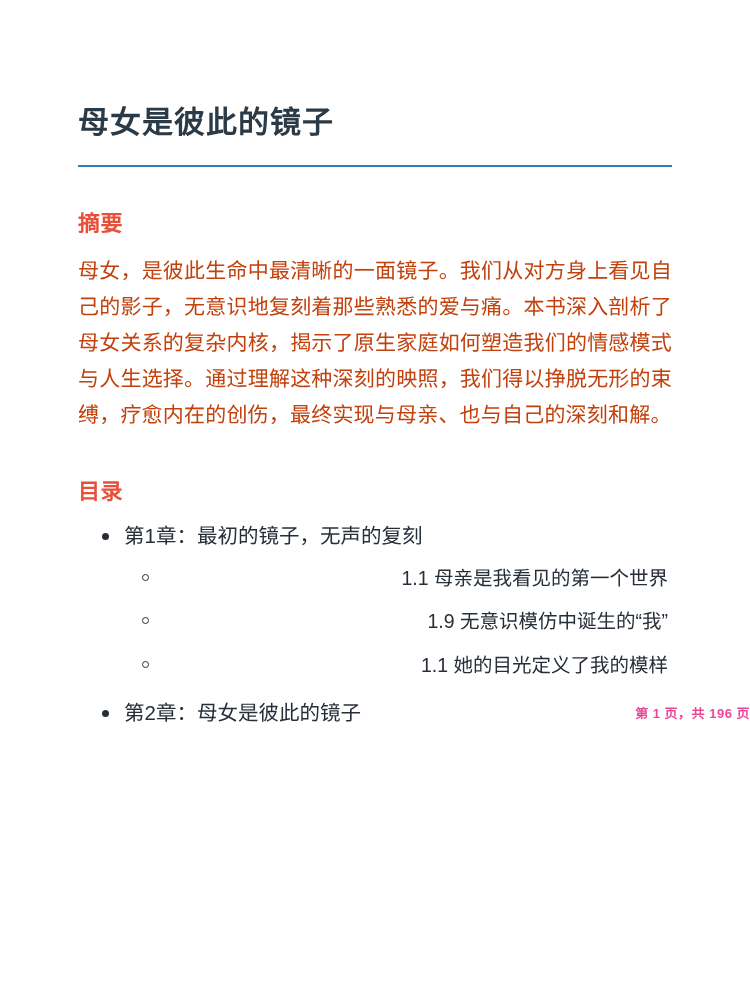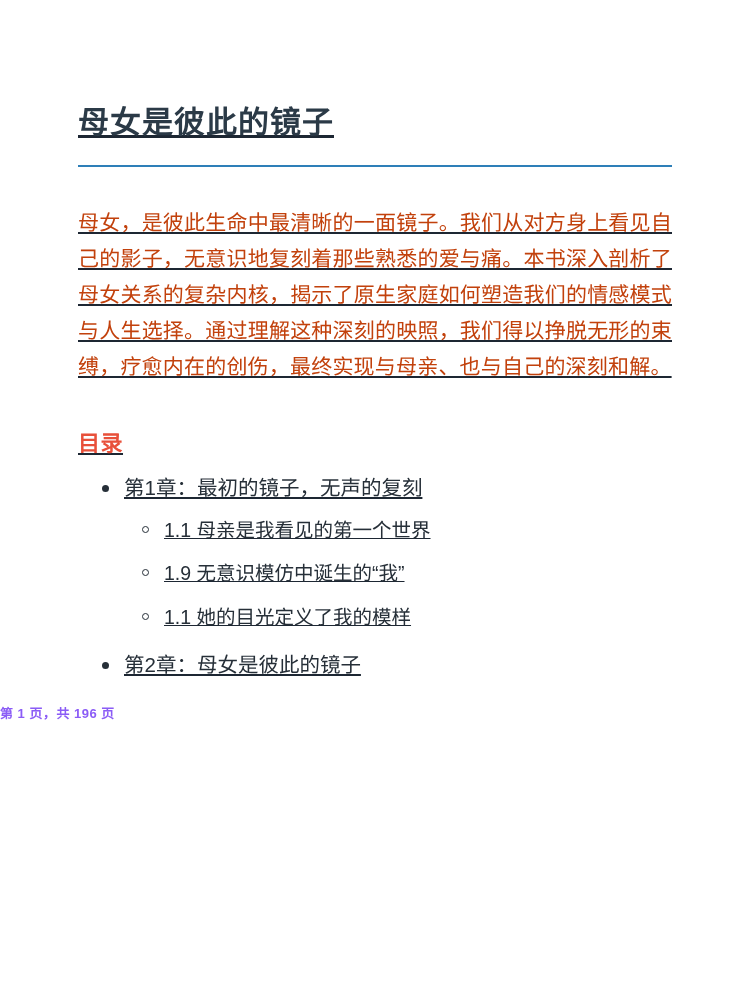--- a/index.html
+++ b/index.html
@@ -13,21 +13,20 @@
     font-family: "Liberation Sans", "DejaVu Sans", sans-serif;
     color: #1d2733;
     overflow: hidden;
   }
   .page {
     position: relative;
     width: 750px;
     height: 748px;
     box-sizing: border-box;
     padding: 104px 78px 0 78px;
-    text-decoration: underline;
   }
   .doc-title {
     font-size: 31px;
     font-weight: bold;
     color: #2b3a47;
     letter-spacing: 1px;
     margin: 0 0 22px 0;
     line-height: 1.25;
   }
   .title-rule {
@@ -83,53 +82,55 @@
     margin: 12px 0 18px 0;
     padding: 0;
   }
   ul.sub-list > li.sub-item {
     position: relative;
     padding-left: 40px;
     font-size: 19.5px;
     line-height: 1.5;
     color: #262f38;
     margin-bottom: 14px;
+    text-align: right;
   }
   ul.sub-list > li.sub-item::before {
     content: "";
     position: absolute;
     left: 18px;
     top: 10px;
     width: 7px;
     height: 7px;
     border-radius: 50%;
     border: 1.5px solid #262f38;
     background: transparent;
     box-sizing: border-box;
   }
   .footer {
     position: absolute;
     left: 0;
     right: 0;
     bottom: 26px;
-    text-align: left;
+    text-align: right;
     font-size: 13px;
     font-weight: bold;
-    color: #8b5cf6;
+    color: #ec4899;
     letter-spacing: 0.5px;
   }
 </style>
 </head>
 <body>
 
 <div class="page">
 
   <h1 class="doc-title">母女是彼此的镜子</h1>
   <div class="title-rule"></div>
 
+  <h2 class="section-heading">摘要</h2>
   <p class="abstract-text">母女，是彼此生命中最清晰的一面镜子。我们从对方身上看见自己的影子，无意识地复刻着那些熟悉的爱与痛。本书深入剖析了母女关系的复杂内核，揭示了原生家庭如何塑造我们的情感模式与人生选择。通过理解这种深刻的映照，我们得以挣脱无形的束缚，疗愈内在的创伤，最终实现与母亲、也与自己的深刻和解。</p>
 
   <h2 class="section-heading toc">目录</h2>
 
   <ul class="toc-list">
     <li class="chapter">
       <span class="chapter-label">第1章：最初的镜子，无声的复刻</span>
       <ul class="sub-list">
         <li class="sub-item">1.1 母亲是我看见的第一个世界</li>
         <li class="sub-item">1.9 无意识模仿中诞生的“我”</li>

